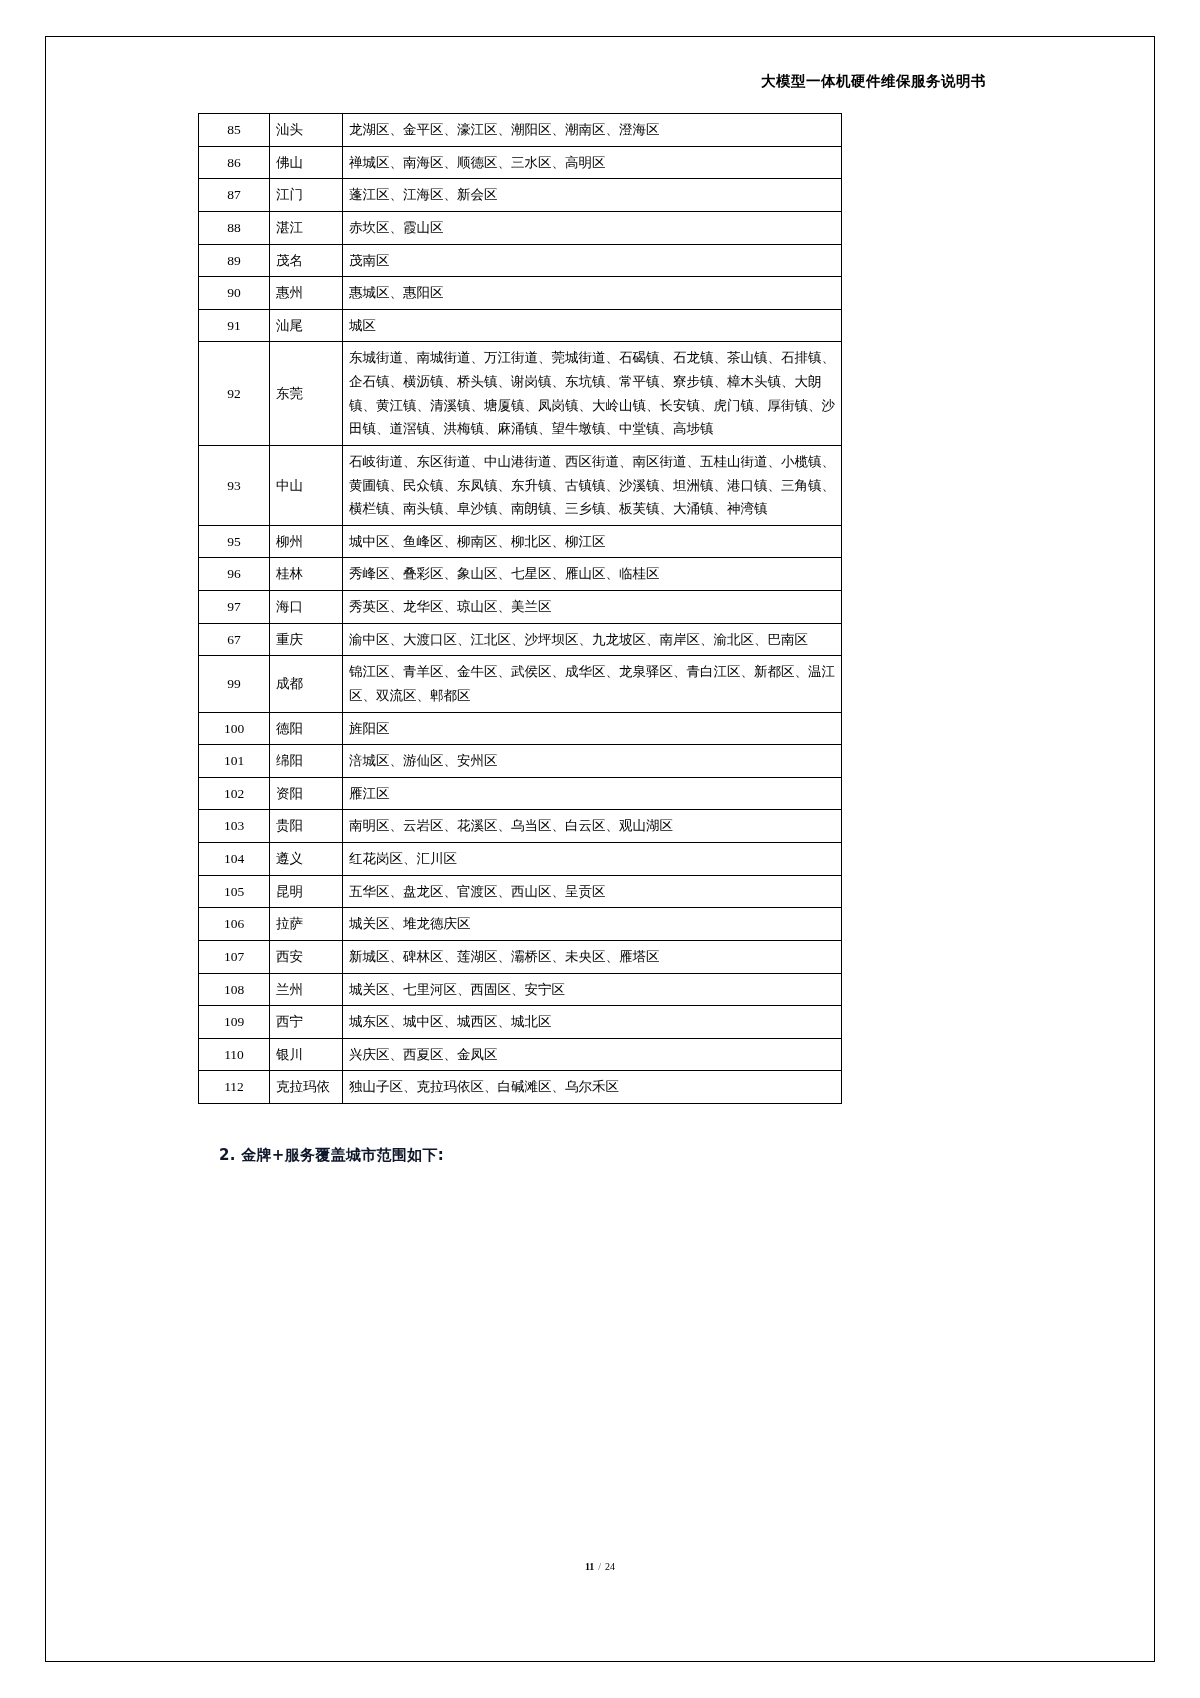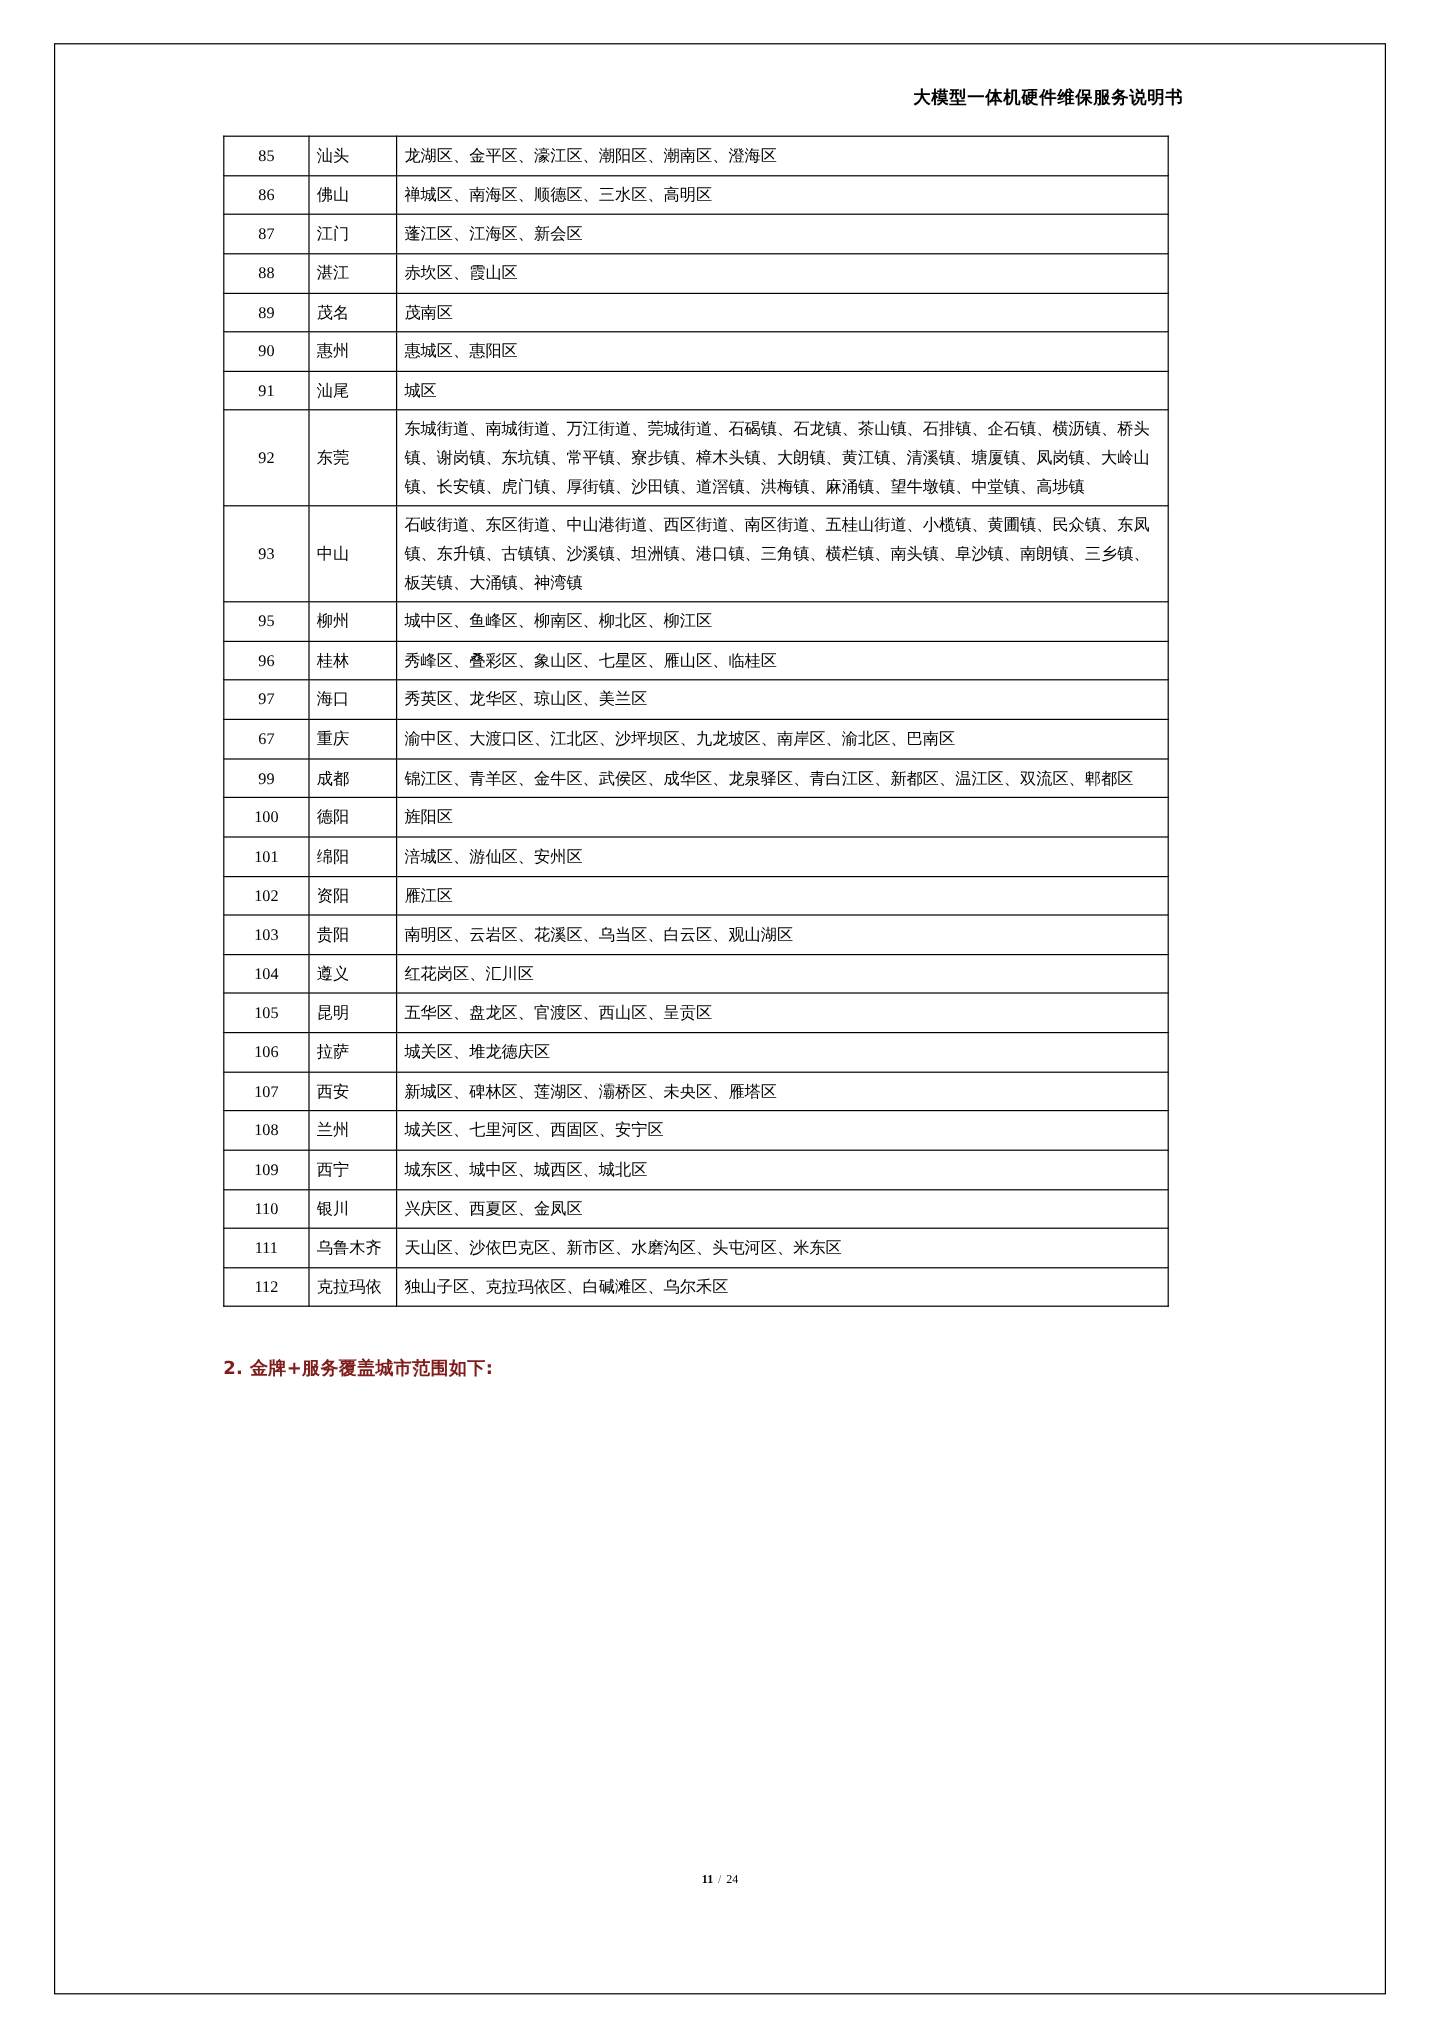--- a/index.html
+++ b/index.html
@@ -38,23 +38,23 @@
     text-align: right;
     font-size: 14.5px;
     font-weight: bold;
     letter-spacing: 0.5px;
     color: #000;
     margin-bottom: 22px;
     font-family: "Liberation Serif", "DejaVu Serif", serif;
   }
   table.city-table {
     border-collapse: collapse;
-    width: 788px;
+    width: 644px;
     table-layout: fixed;
-    margin-left: 0;
+    margin-left: 12px;
   }
   table.city-table td {
     border: 1px solid #000;
     font-size: 13.5px;
     color: #000;
     padding: 4px 6px;
     vertical-align: middle;
     line-height: 1.75;
     font-family: "Liberation Serif", "DejaVu Serif", serif;
   }
@@ -68,24 +68,25 @@
   }
   td.col-dist {
     text-align: left;
     padding-left: 9px;
     padding-right: 9px;
   }
   .section-heading {
     margin-top: 42px;
     font-size: 15px;
     font-weight: bold;
-    color: #7f1d1d;
+    color: #0f172a;
     font-family: "DejaVu Sans", "Liberation Sans", sans-serif;
     letter-spacing: 0.3px;
     padding-left: 0px;
+    margin-left: 33px;
   }
   .footer {
     position: absolute;
     left: 0;
     right: 0;
     bottom: 126px;
     text-align: center;
     font-size: 10px;
     color: #000;
     font-family: "Liberation Serif", "DejaVu Serif", serif;
@@ -228,25 +229,20 @@
             <td class="col-idx">109</td>
             <td class="col-city">西宁</td>
             <td class="col-dist">城东区、城中区、城西区、城北区</td>
           </tr>
           <tr>
             <td class="col-idx">110</td>
             <td class="col-city">银川</td>
             <td class="col-dist">兴庆区、西夏区、金凤区</td>
           </tr>
           <tr>
-            <td class="col-idx">111</td>
-            <td class="col-city">乌鲁木齐</td>
-            <td class="col-dist">天山区、沙依巴克区、新市区、水磨沟区、头屯河区、米东区</td>
-          </tr>
-          <tr>
             <td class="col-idx">112</td>
             <td class="col-city">克拉玛依</td>
             <td class="col-dist">独山子区、克拉玛依区、白碱滩区、乌尔禾区</td>
           </tr>
         </tbody>
     </table>
 
     <div class="section-heading">2. 金牌+服务覆盖城市范围如下:</div>
   </div>
 

